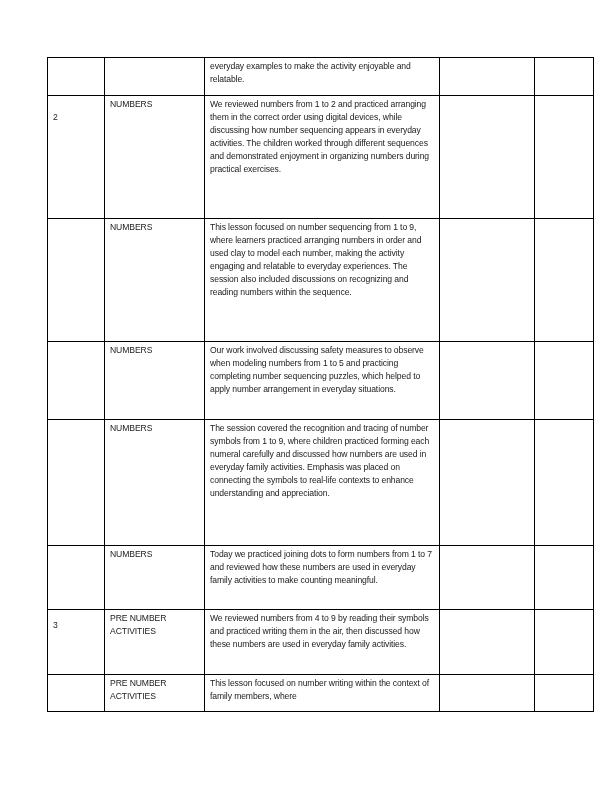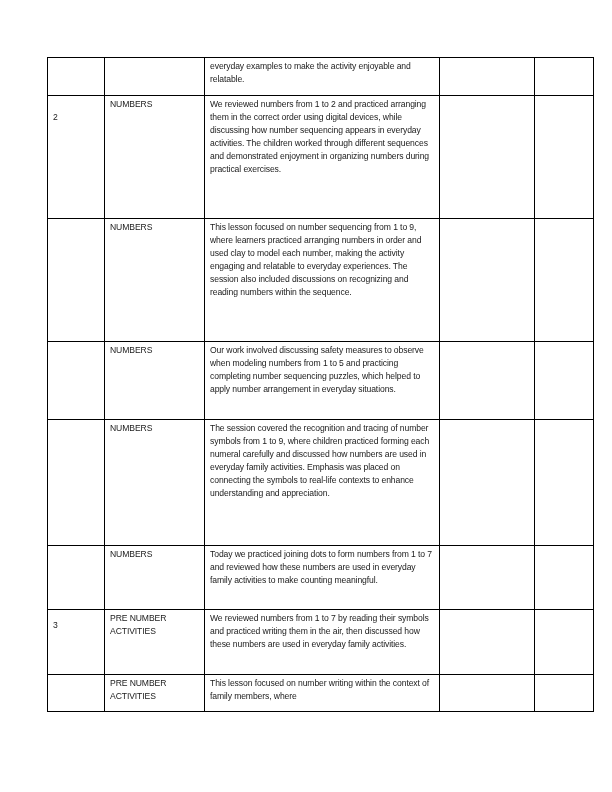--- a/index.html
+++ b/index.html
@@ -84,21 +84,21 @@
         <td>NUMBERS</td>
         <td class="desc">Today we practiced joining dots to form numbers from 1 to 7 and reviewed how these numbers are used in everyday family activities to make counting meaningful.</td>
         <td></td>
         <td></td>
       </tr>
       <tr style="height:65px">
         <td class="week" style="padding-top:9px">
             <span>3</span>
           </td>
         <td>PRE NUMBER ACTIVITIES</td>
-        <td class="desc">We reviewed numbers from 1 to 7 by reading their symbols and practiced writing them in the air, then discussed how these numbers are used in everyday family activities.</td>
+        <td class="desc">We reviewed numbers from 4 to 9 by reading their symbols and practiced writing them in the air, then discussed how these numbers are used in everyday family activities.</td>
         <td></td>
         <td></td>
       </tr>
       <tr style="height:37px">
         <td class="week">
             <span></span>
           </td>
         <td>PRE NUMBER ACTIVITIES</td>
         <td class="desc">This lesson focused on number writing within the context of family members, where</td>
         <td></td>

